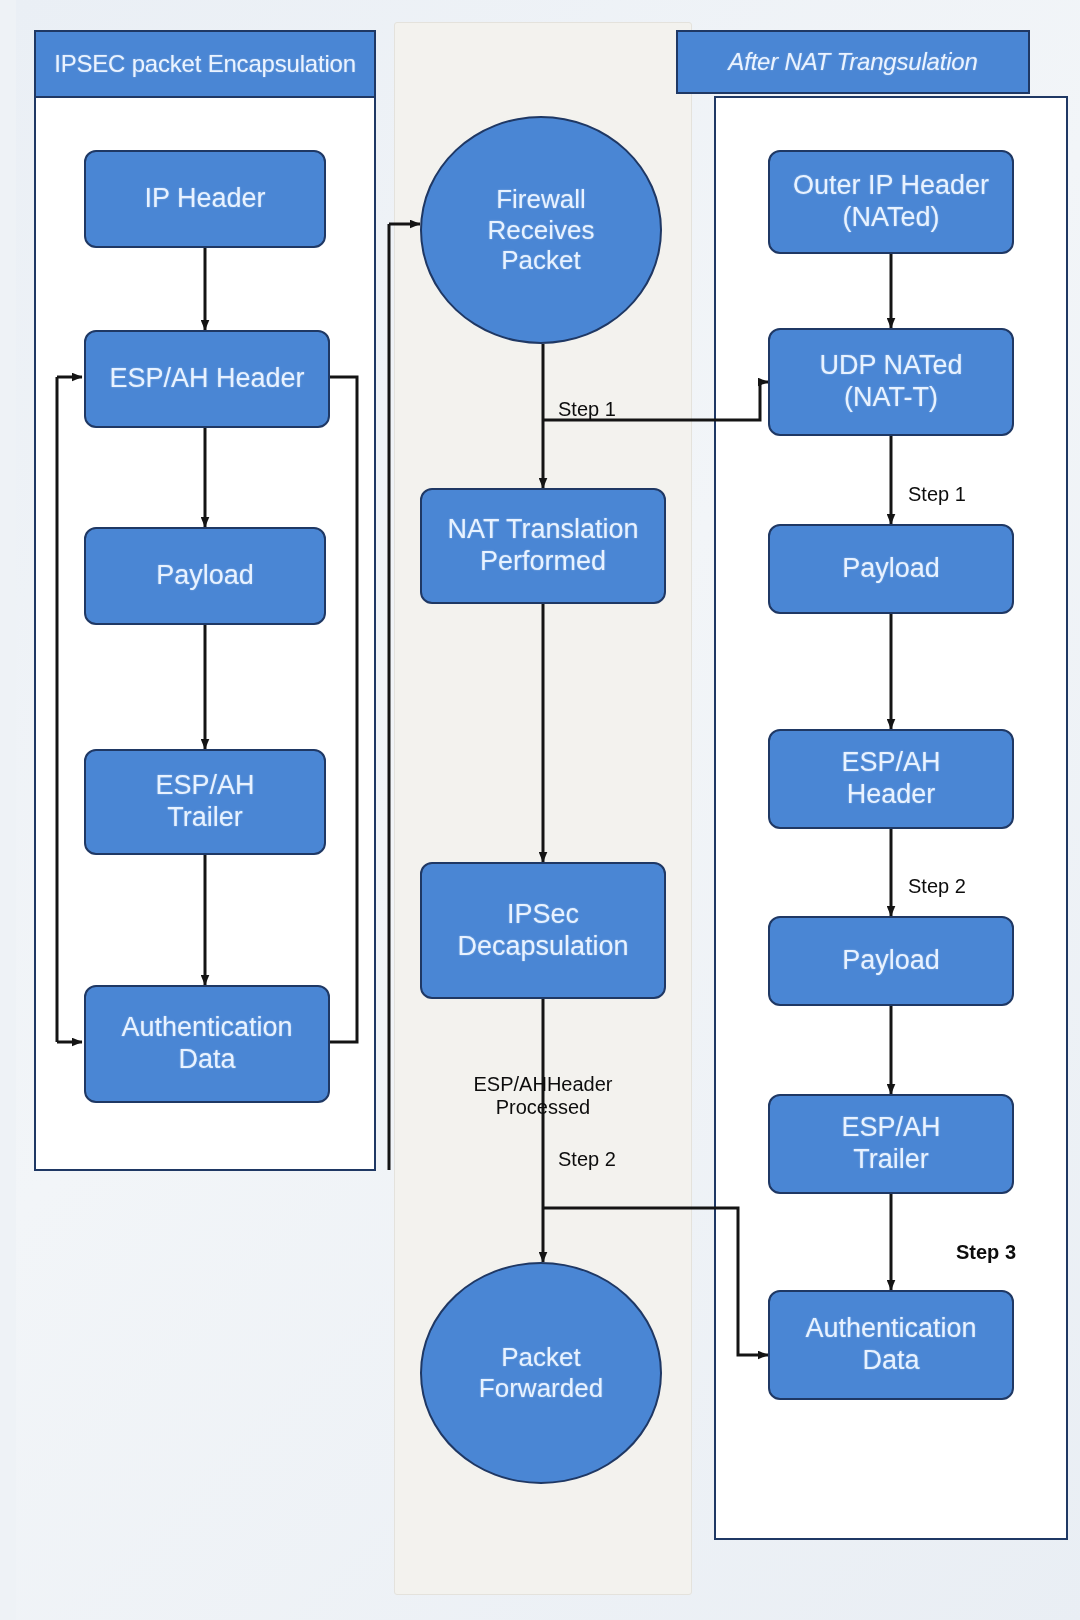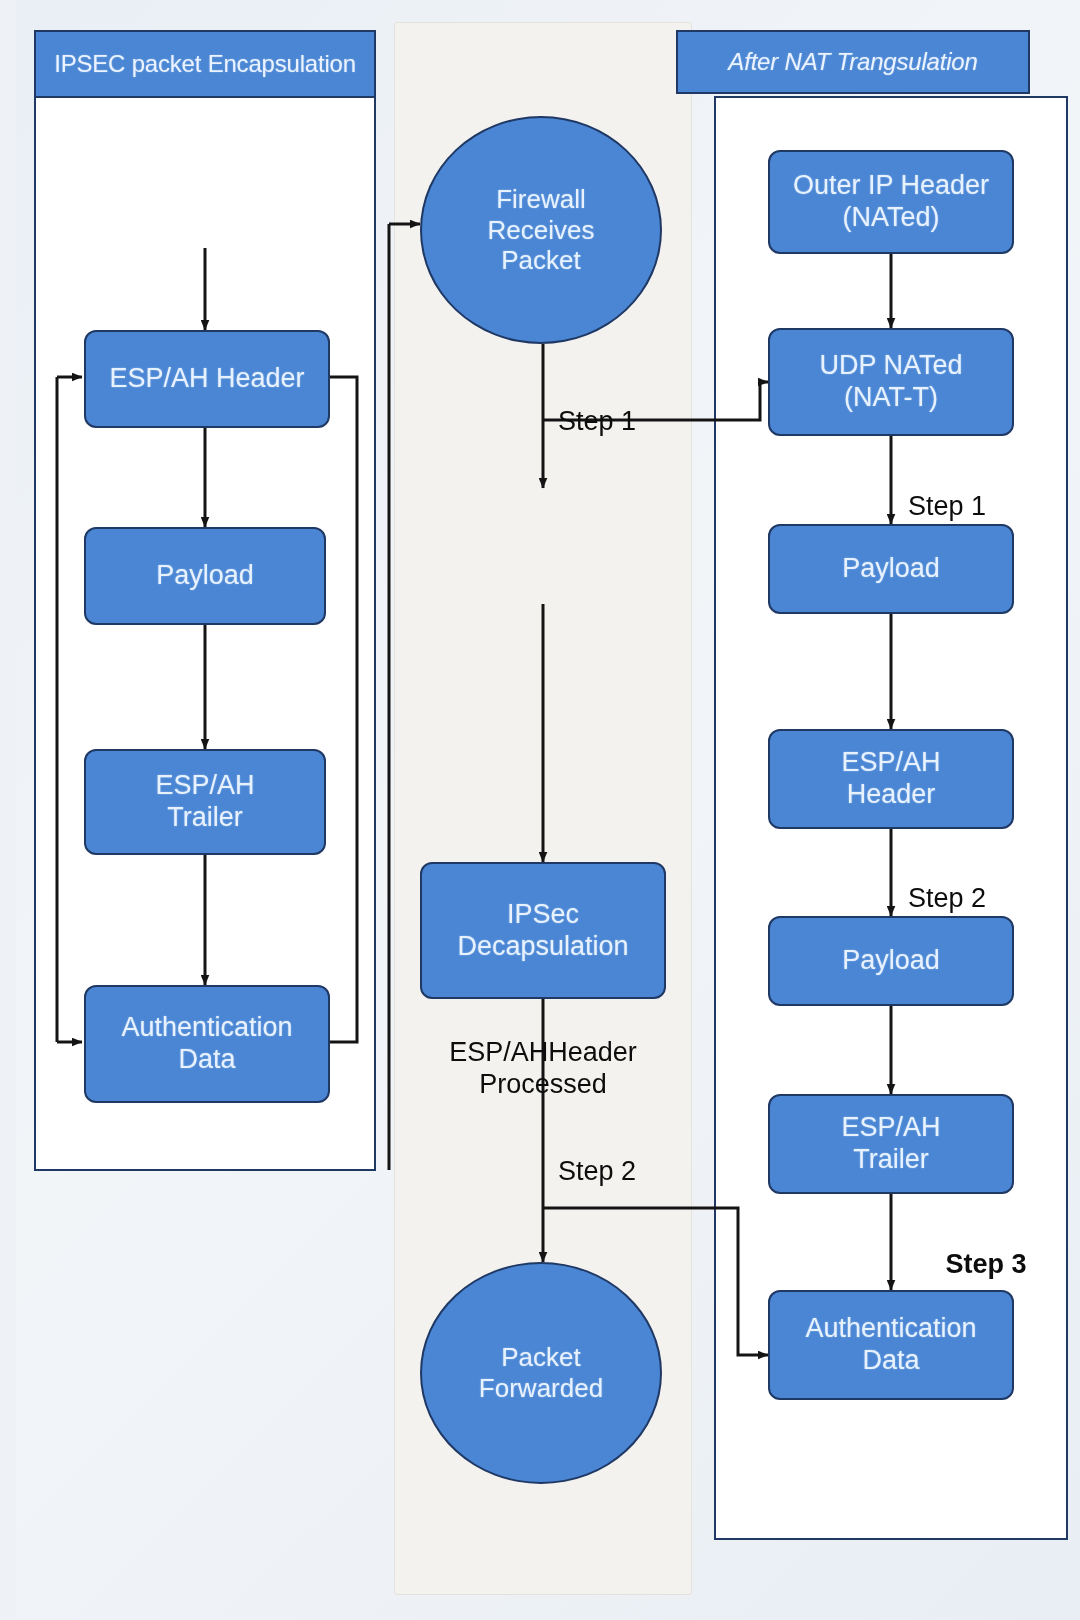--- a/index.html
+++ b/index.html
@@ -64,21 +64,21 @@
     text-shadow: 0 0 2px rgba(220,240,255,0.5);
     white-space: pre-line;
   }
   .node.circle {
     border-radius: 50%;
     font-size: 26px;
   }
   .edge-label {
     position: absolute;
     color: #0d0d0d;
-    font-size: 27px;
+    font-size: 20px;
     line-height: 1.16;
     text-align: center;
     white-space: pre-line;
   }
 </style>
 </head>
 <body>
 
 <div id="canvas">
 
@@ -126,50 +126,57 @@
 
       <line x1="875" y1="254" x2="875" y2="328" marker-end="url(#ah)"></line>
       <line x1="875" y1="436" x2="875" y2="524" marker-end="url(#ah)"></line>
       <line x1="875" y1="614" x2="875" y2="729" marker-end="url(#ah)"></line>
       <line x1="875" y1="829" x2="875" y2="916" marker-end="url(#ah)"></line>
       <line x1="875" y1="1006" x2="875" y2="1094" marker-end="url(#ah)"></line>
       <line x1="875" y1="1194" x2="875" y2="1290" marker-end="url(#ah)"></line>
     </g>
   </svg>
 
+  <div class="node" style="left:68px; top:150px; width:242px; height:98px;">
+    <span>IP Header</span>
+  </div>
   <div class="node" style="left:68px; top:330px; width:246px; height:98px;">
     <span>ESP/AH Header</span>
   </div>
   <div class="node" style="left:68px; top:527px; width:242px; height:98px;">
     <span>Payload</span>
   </div>
   <div class="node" style="left:68px; top:749px; width:242px; height:106px;">
     <span>ESP/AH
 Trailer</span>
   </div>
   <div class="node" style="left:68px; top:985px; width:246px; height:118px;">
     <span>Authentication
 Data</span>
   </div>
 
   <div class="node circle" style="left:404px; top:116px; width:242px; height:228px;">
     <span>Firewall
 Receives
 Packet</span>
   </div>
+  <div class="node" style="left:404px; top:488px; width:246px; height:116px;">
+    <span>NAT Translation
+Performed</span>
+  </div>
   <div class="node" style="left:404px; top:862px; width:246px; height:137px;">
     <span>IPSec
 Decapsulation</span>
   </div>
   <div class="node circle" style="left:404px; top:1262px; width:242px; height:222px;">
     <span>Packet
 Forwarded</span>
   </div>
 
-  <div class="edge-label" style="left:400px; top:1006px; width:254px;">
+  <div class="edge-label" style="left:400px; top:1050px; width:254px;">
     <span>ESP/AHHeader
 Processed</span>
   </div>
 
   <div class="edge-label" style="left:542px; top:375px; width:130px; text-align:left;">
     <span>Step 1</span>
   </div>
   <div class="edge-label" style="left:542px; top:1125px; width:130px; text-align:left;">
     <span>Step 2</span>
   </div>

